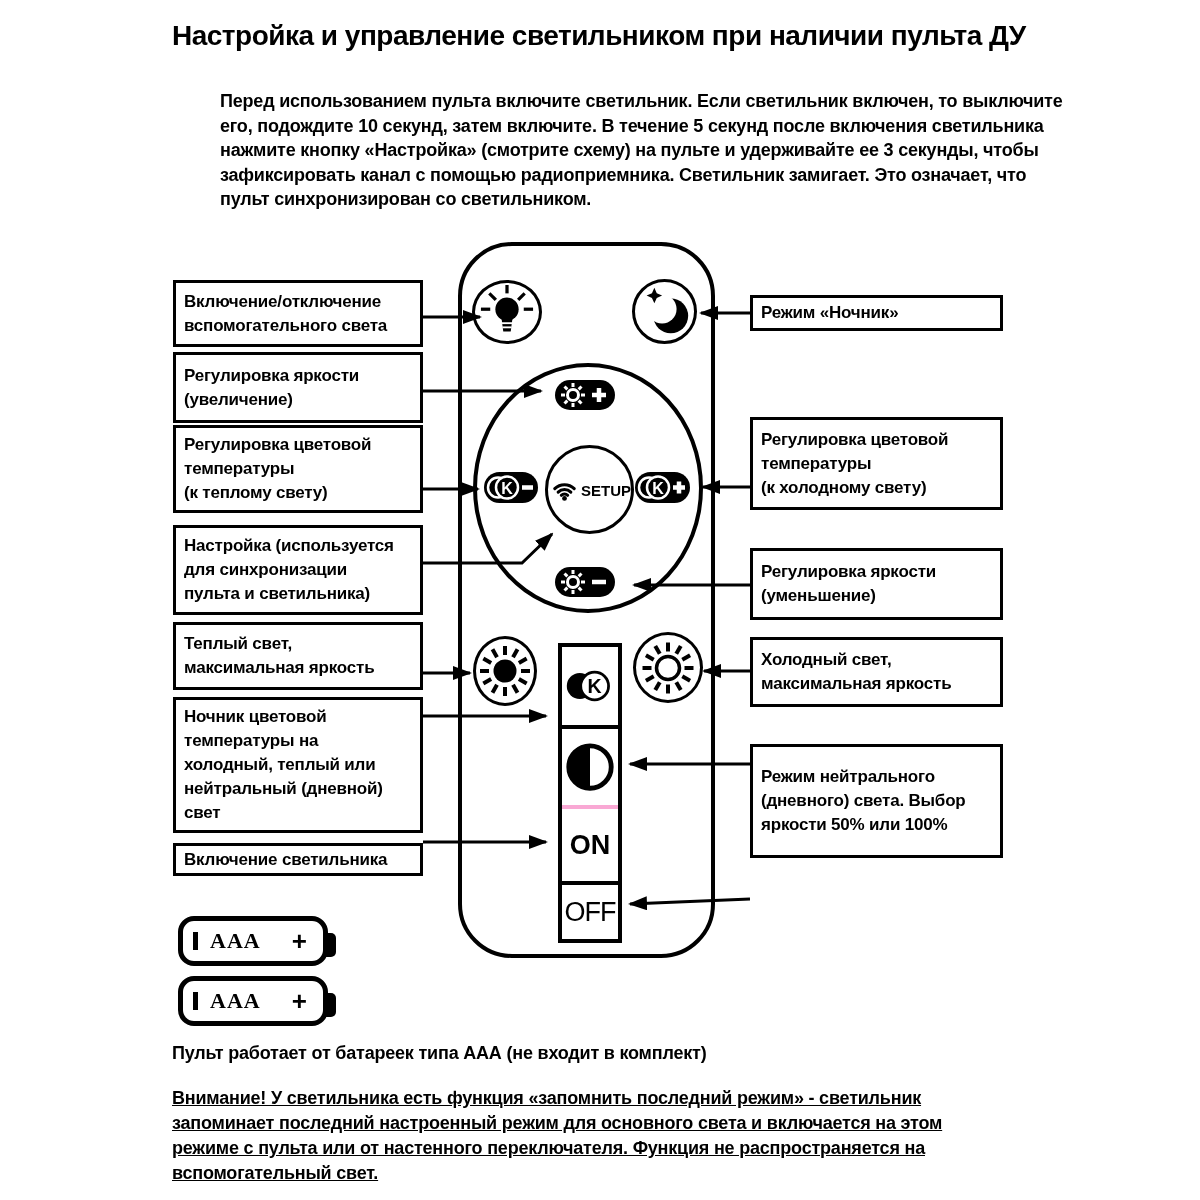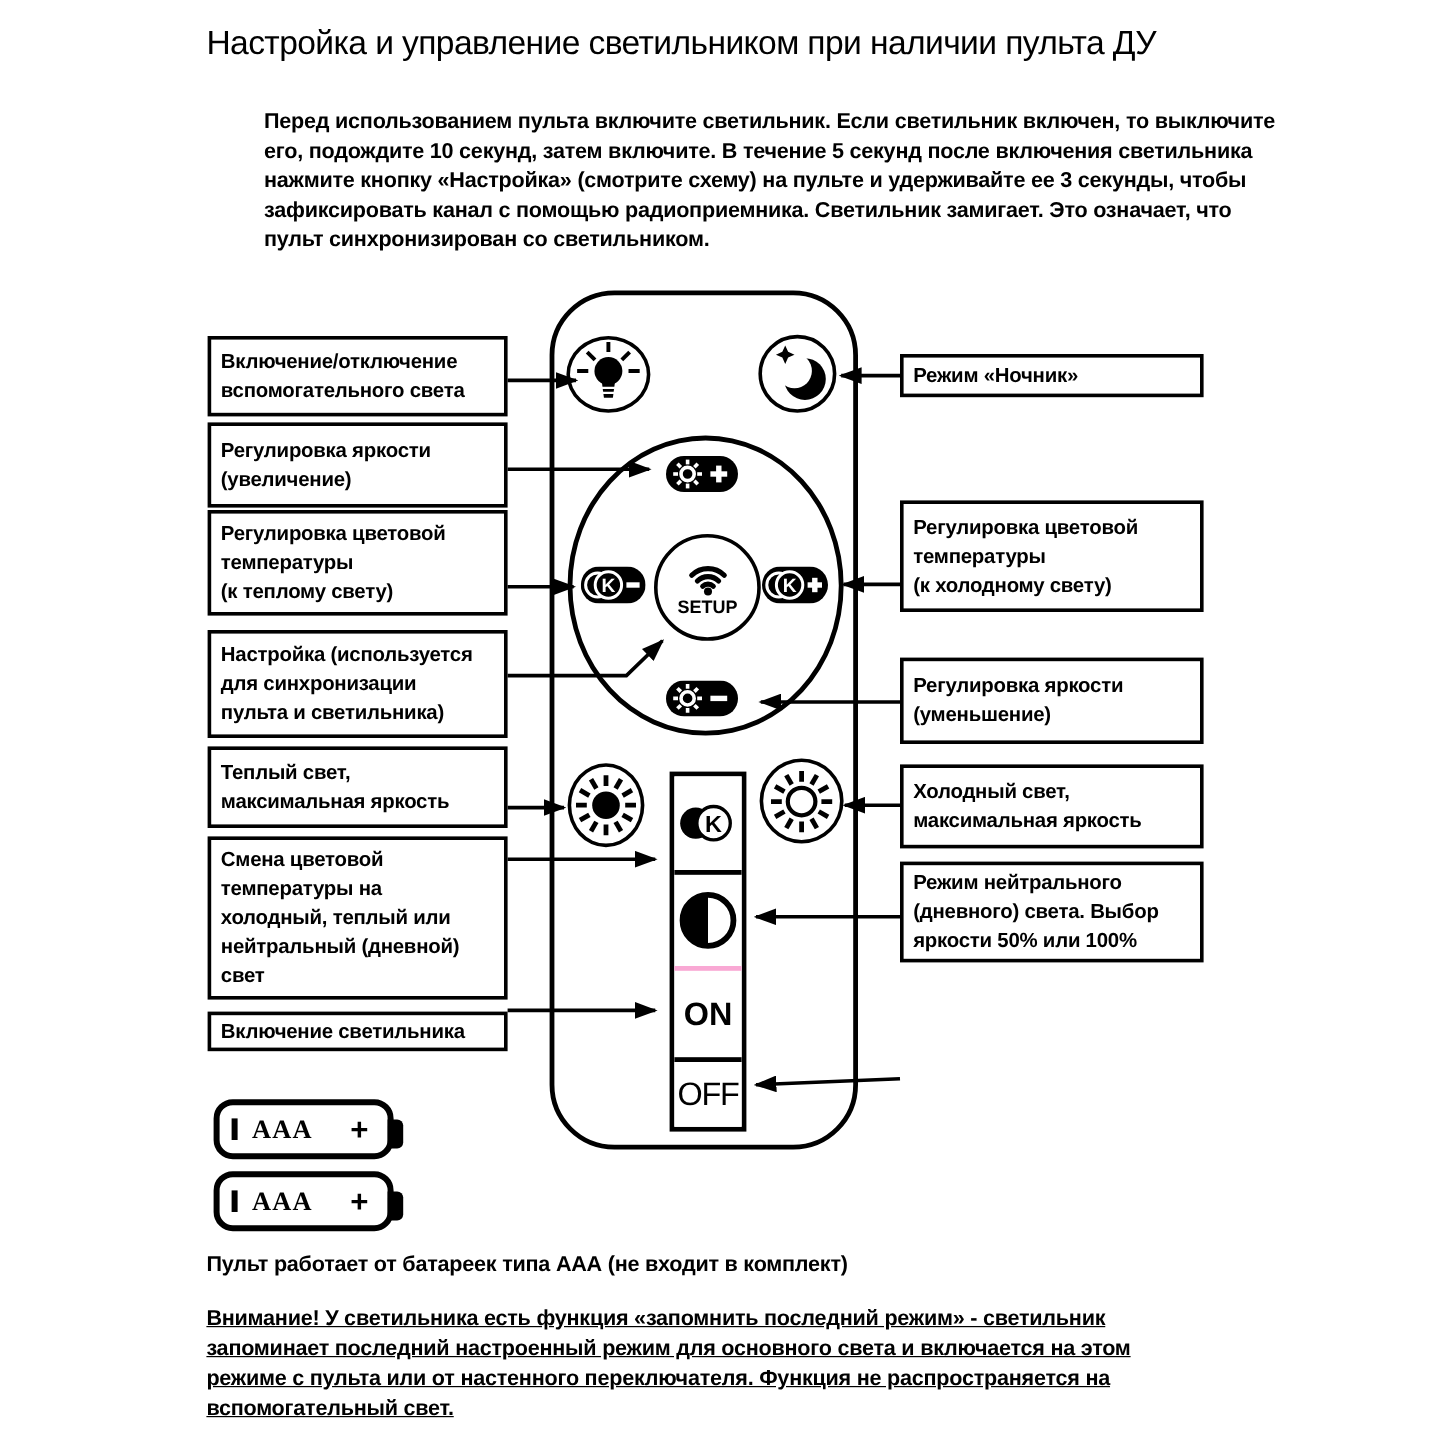--- a/index.html
+++ b/index.html
@@ -3,21 +3,21 @@
 <meta charset="utf-8">
 <style>
   * { margin:0; padding:0; box-sizing:border-box; }
   html,body { background:#fff; }
   .page {
     position:relative; width:1200px; height:1200px; background:#fff;
     font-family:"Liberation Sans", sans-serif; color:#000; overflow:hidden;
   }
   .title {
     position:absolute; left:172px; top:20px; width:1010px;
-    font-size:28px; font-weight:normal; letter-spacing:-0.5px; white-space:pre-line;
+    font-size:28px; font-weight:bold; letter-spacing:-0.5px; white-space:pre-line;
   }
   .para {
     position:absolute; font-size:18px; font-weight:bold; line-height:24.5px;
     white-space:pre-line; letter-spacing:-0.2px;
   }
   .intro { left:172px; top:89px; width:1015px;margin-left:48px; }
   .note  { left:172px; top:1041px; width:1015px; }
   .warning { left:172px; top:1086px; width:1015px; line-height:25px;text-decoration:underline; }
   .callout {
     position:absolute; border:3px solid #000; background:#fff;
@@ -34,21 +34,21 @@
     display:flex; align-items:center; justify-content:center;
   }
   .dpad {
     position:absolute; left:473px; top:363px; width:230px; height:250px;
     border:4px solid #000; border-radius:50%; background:#fff;
   }
   .pill { position:absolute; }
   .setup-circle {
     position:absolute; left:545px; top:445px; width:89px; height:89px;
     border:3px solid #000; border-radius:50%; background:#fff;
-    display:flex; flex-direction:column; align-items:center; justify-content:center;
+    display:flex; flex-direction:row; align-items:center; justify-content:center;
   }
   .setup-label { font-size:15px; font-weight:bold; margin-top:1px; }
   .column {
     position:absolute; left:558px; top:643px; width:64px; height:300px;
     border:4px solid #000; background:#fff; display:flex; flex-direction:column;
   }
   .cell { display:flex; align-items:center; justify-content:center; background:#fff; }
   .cell-k    { height:78px; }
   .cell-half { height:80px; border-top:4px solid #000; }
   .cell-on   { height:76px; border-top:4px solid #f9a8d4; font-size:27px; font-weight:bold; }
@@ -84,36 +84,36 @@
   <div class="callout" style="left:173px; top:352px; width:250px; height:71px;"><span>Регулировка яркости
 (увеличение)</span></div>
   <div class="callout" style="left:173px; top:425px; width:250px; height:88px;"><span>Регулировка цветовой
 температуры
 (к теплому свету)</span></div>
   <div class="callout" style="left:173px; top:525px; width:250px; height:90px;"><span>Настройка (используется
 для синхронизации
 пульта и светильника)</span></div>
   <div class="callout" style="left:173px; top:622px; width:250px; height:68px;"><span>Теплый свет,
 максимальная яркость</span></div>
-  <div class="callout" style="left:173px; top:697px; width:250px; height:136px;"><span>Смена цветовой
+  <div class="callout" style="left:173px; top:697px; width:250px; height:136px;"><span>Ночник цветовой
 температуры на
 холодный, теплый или
 нейтральный (дневной)
 свет</span></div>
   <div class="callout" style="left:173px; top:843px; width:250px; height:33px;"><span>Включение светильника</span></div>
 
   <div class="callout" style="left:750px; top:295px; width:253px; height:36px;"><span>Режим «Ночник»</span></div>
   <div class="callout" style="left:750px; top:417px; width:253px; height:93px;"><span>Регулировка цветовой
 температуры
 (к холодному свету)</span></div>
   <div class="callout" style="left:750px; top:548px; width:253px; height:72px;"><span>Регулировка яркости
 (уменьшение)</span></div>
   <div class="callout" style="left:750px; top:637px; width:253px; height:70px;"><span>Холодный свет,
 максимальная яркость</span></div>
-  <div class="callout" style="left:750px; top:718px; width:253px; height:84px;"><span>Режим нейтрального
+  <div class="callout" style="left:750px; top:744px; width:253px; height:114px;"><span>Режим нейтрального
 (дневного) света. Выбор
 яркости 50% или 100%</span></div>
 
   <div class="remote"></div>
 
   <div class="btn-ellipse" style="left:472px; top:280px; width:70px; height:64px;">
     <svg width="60" height="54" viewBox="0 0 64 58">
       <g stroke="#000" stroke-width="3.5">
         <line x1="4" y1="26" x2="14" y2="26"></line>
         <line x1="50" y1="26" x2="60" y2="26"></line>

